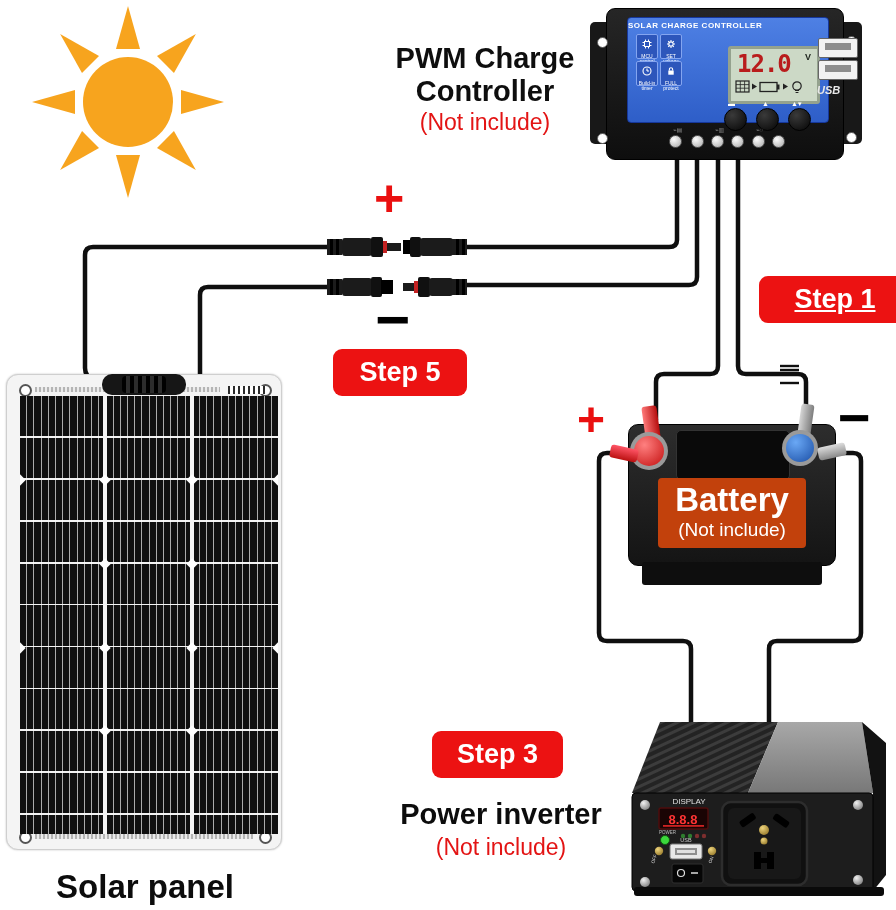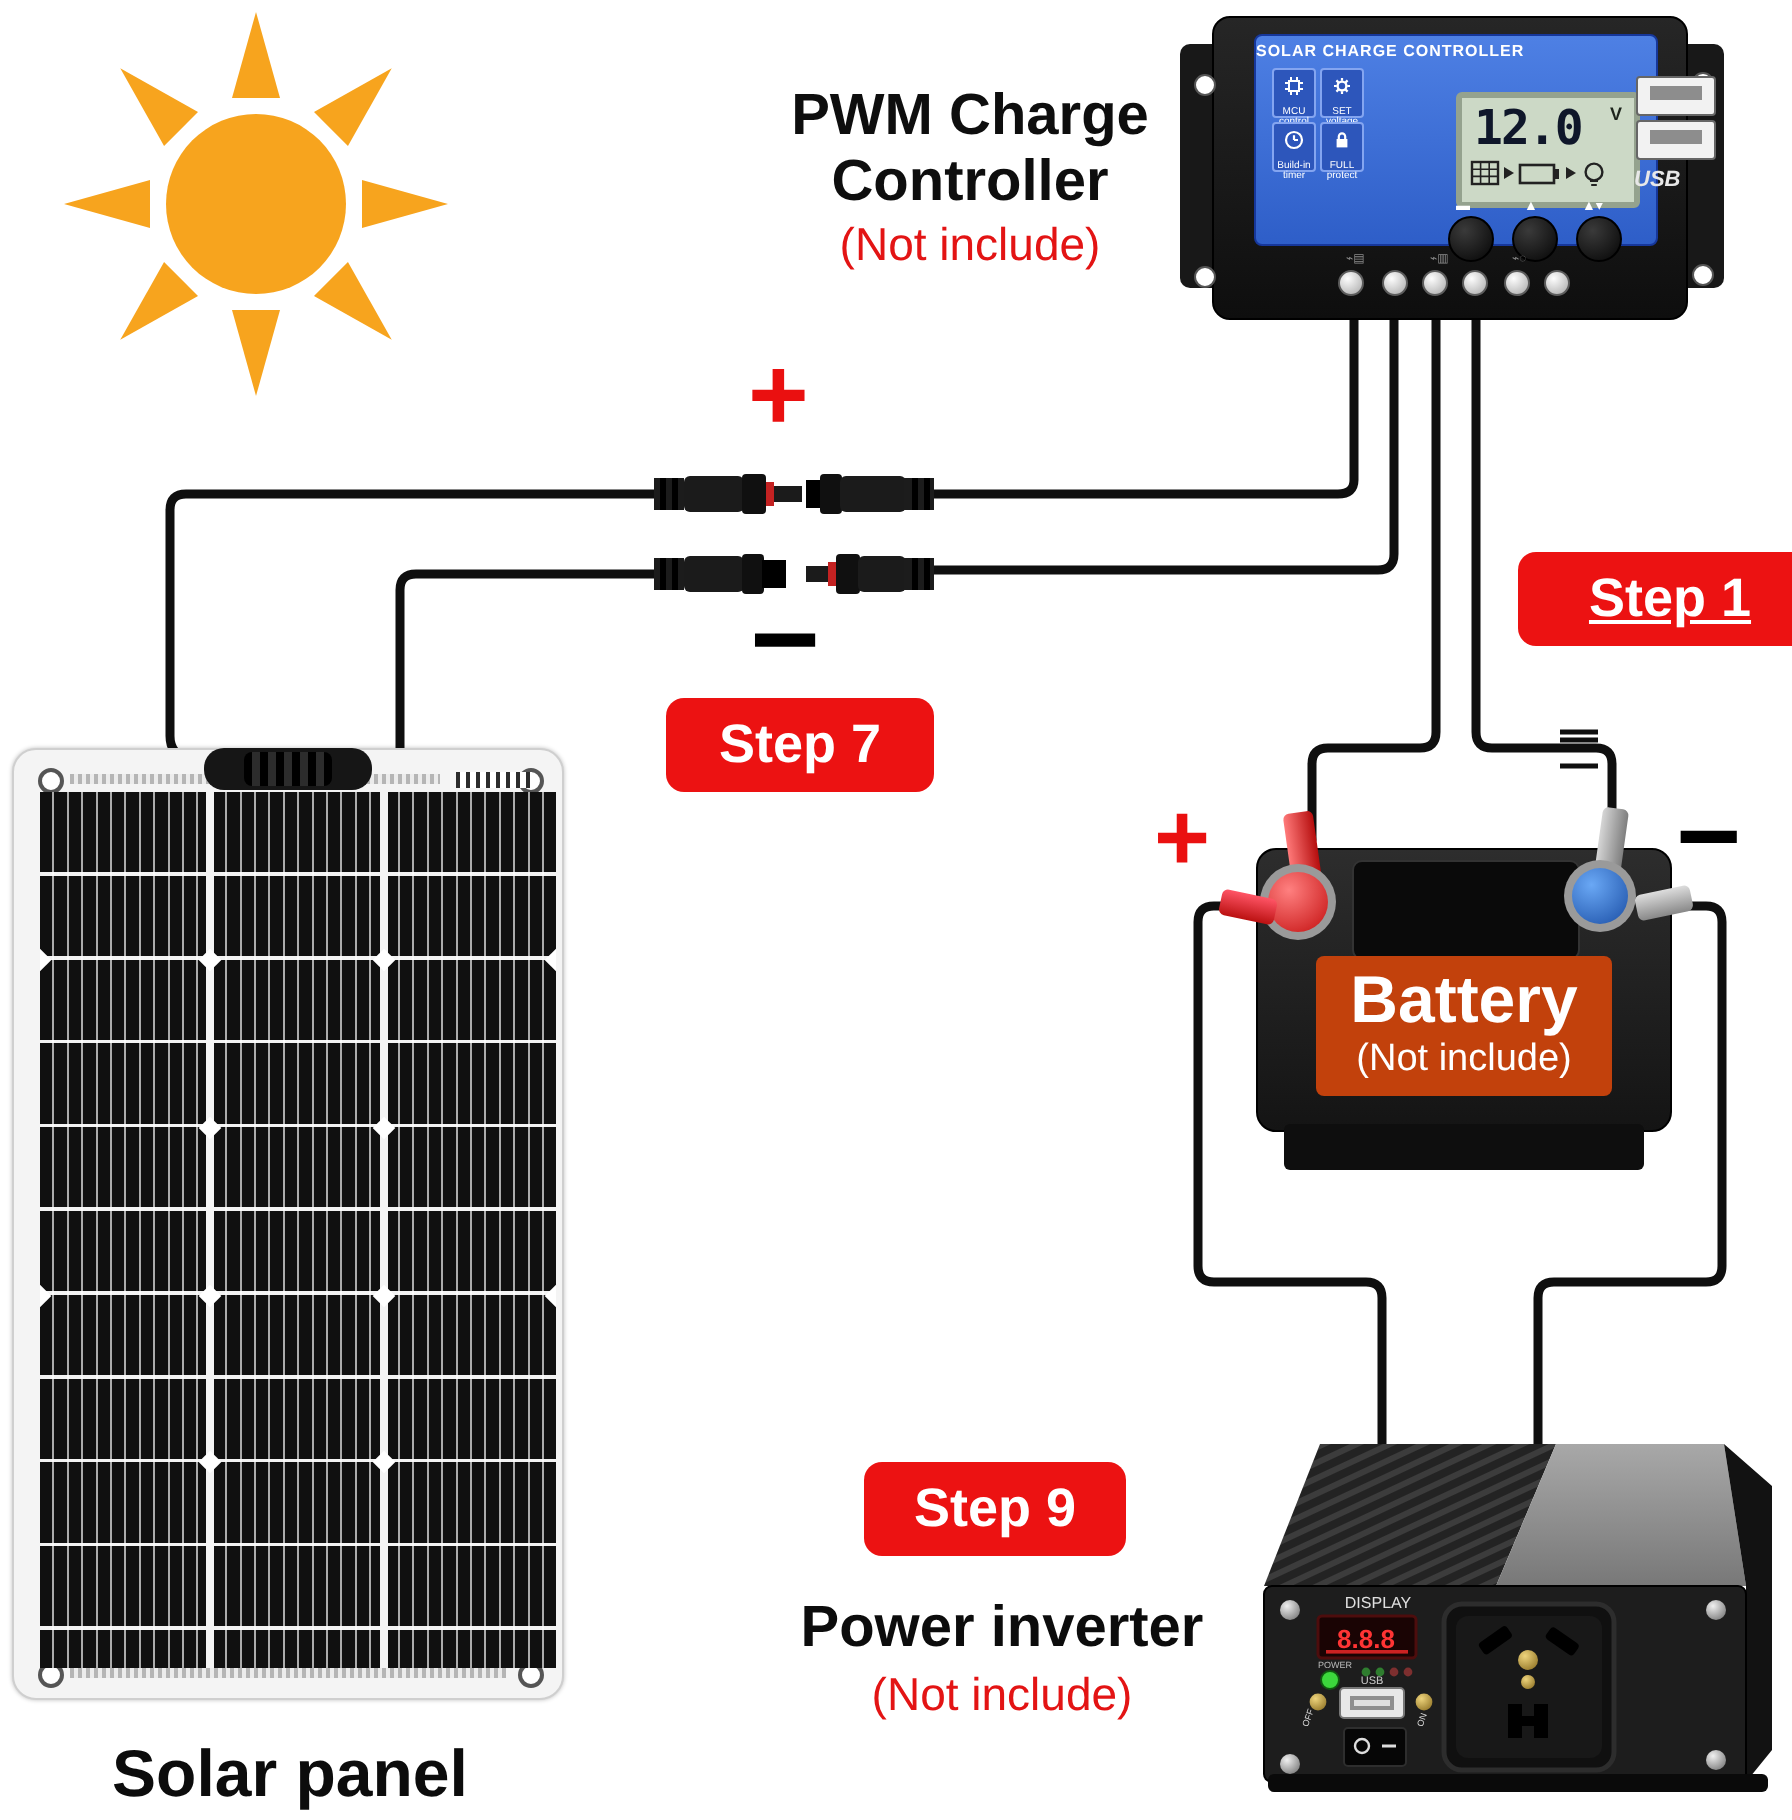--- a/index.html
+++ b/index.html
@@ -39,21 +39,21 @@
   #bluepanel{position:absolute;left:39px;top:11px;width:200px;height:104px;border-radius:4px;
              background:linear-gradient(#4e80e4,#2e5ec8);border:1px solid #16379b;}
   #cctitle{position:absolute;left:0;top:3px;width:100%;text-align:left;color:#fff;
            font-size:8px;font-weight:bold;letter-spacing:.5px;}
   .tile{position:absolute;width:20px;height:23px;background:#2d56bb;border:1px solid #84a5f0;
         border-radius:2px;color:#fff;text-align:center;}
   .tile .lbl{font-size:5px;line-height:5px;display:block;margin-top:1px;}
   #lcd{position:absolute;left:100px;top:28px;width:86px;height:52px;background:#ccd9c6;
        border:3px solid #94a28e;border-radius:3px;}
   #lcdval{position:absolute;left:6px;top:1px;font-family:"DejaVu Sans Mono",monospace;
-          font-weight:bold;font-size:24px;color:#0f172a;letter-spacing:-1px;}
+          font-weight:bold;font-size:24px;color:#b91c1c;letter-spacing:-1px;}
   #lcdunit{position:absolute;right:6px;top:3px;font-size:9px;font-weight:bold;color:#1d241c;}
   #usbports{position:absolute;left:190px;top:20px;width:40px;height:44px;}
   .usbp{position:absolute;left:0;width:38px;height:18px;background:#f2f2f2;border:1px solid #666;border-radius:2px;}
   .usbp .pin{position:absolute;left:6px;top:4px;width:26px;height:7px;background:#8d8d8d;}
   #usbtxt{position:absolute;left:189px;top:66px;color:#e8e8e8;font-weight:bold;font-style:italic;font-size:11px;}
   .cbtn{position:absolute;top:90px;width:21px;height:21px;border-radius:50%;
         background:radial-gradient(circle at 35% 30%,#3a3a3a,#050505);border:1px solid #000;}
   .bmark{position:absolute;top:82px;color:#fff;font-size:7px;line-height:7px;}
   .screw{position:absolute;top:129px;width:11px;height:11px;border-radius:50%;
          background:radial-gradient(circle at 35% 30%,#fdfdfd,#a8a8a8);border:1px solid #5c5c5c;}
@@ -233,22 +233,22 @@
     <div class="screw" style="left:123px;"></div>
     <div class="screw" style="left:143px;"></div>
     <div class="screw" style="left:164px;"></div>
     <div class="screw" style="left:184px;"></div>
   </div>
 
   <div class="abs sign-plus" style="left:374px;top:172px;">+</div>
   <div class="abs sign-minus" style="left:375px;top:290px;">−</div>
 
   <div class="abs step" style="left:759px;top:276px;width:152px;height:47px;text-decoration:underline;">Step 1</div>
-  <div class="abs step" style="left:333px;top:349px;width:134px;height:47px;">Step 7</div>
-  <div class="abs step" style="left:432px;top:731px;width:131px;height:47px;">Step 9</div>
+  <div class="abs step" style="left:333px;top:349px;width:134px;height:47px;">Step 5</div>
+  <div class="abs step" style="left:432px;top:731px;width:131px;height:47px;">Step 3</div>
 
   <div class="abs" id="panel">
     <div class="hole" style="left:12px;top:9px;"></div>
     <div class="hole" style="left:252px;top:9px;"></div>
     <div class="hole" style="left:12px;top:456px;"></div>
     <div class="hole" style="left:252px;top:456px;"></div>
     <div class="hatch" style="left:28px;top:12px;width:185px;"></div>
     <div class="hatch" style="left:28px;top:459px;width:218px;"></div>
     <div id="barcode"></div>
     <div id="cells">

